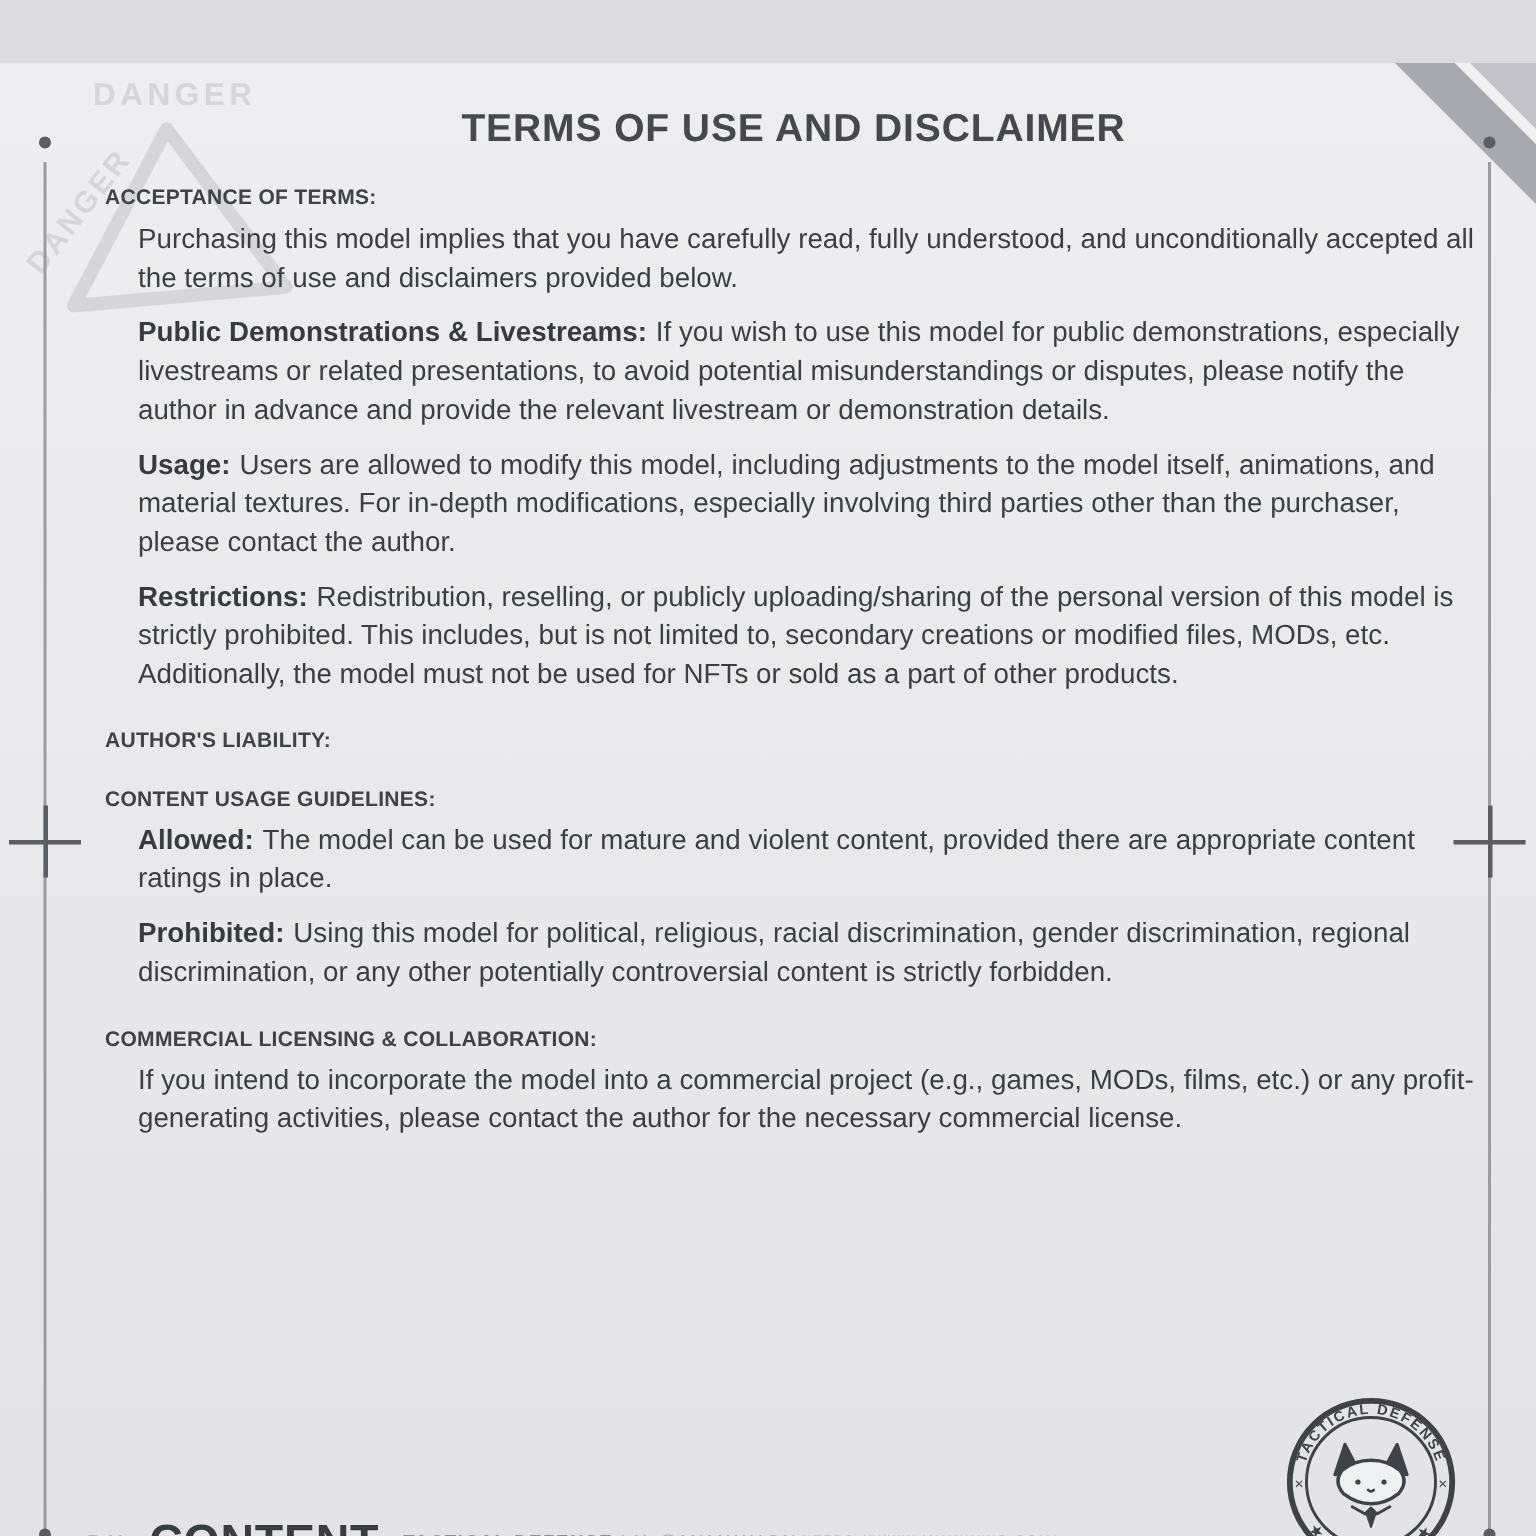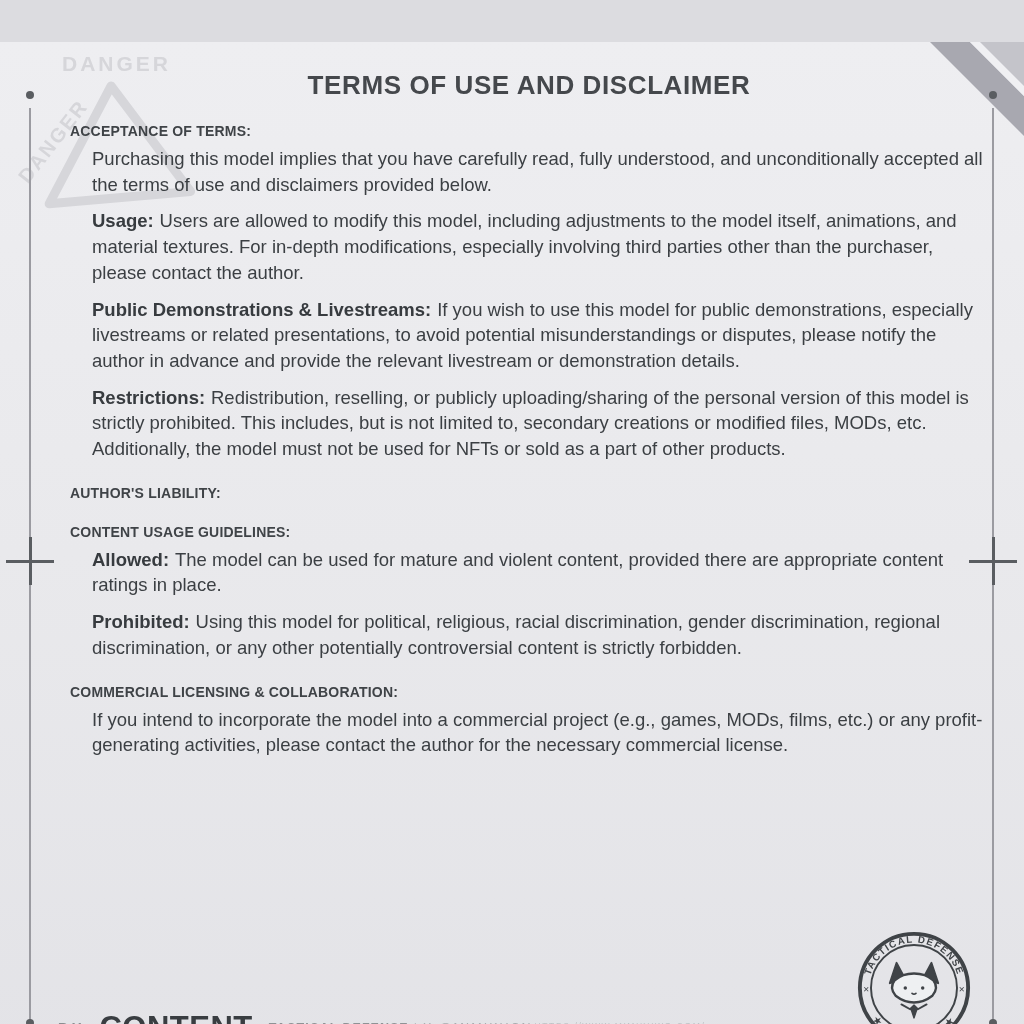--- a/index.html
+++ b/index.html
@@ -79,22 +79,22 @@
 
   <main class="content">
     <h1>TERMS OF USE AND DISCLAIMER</h1>
 
     <section class="sec">
       <h2>ACCEPTANCE OF TERMS:</h2>
       <p class="para"><span class="plabel"></span><span>Purchasing this model implies that you have carefully read, fully understood, and unconditionally accepted all the terms of use and disclaimers provided below.</span></p>
     </section>
 
     <section class="sec">
+      <p class="para"><span class="plabel">Public Demonstrations &amp; Livestreams:</span><span>If you wish to use this model for public demonstrations, especially livestreams or related presentations, to avoid potential misunderstandings or disputes, please notify the author in advance and provide the relevant livestream or demonstration details.</span></p>
       <p class="para"><span class="plabel">Usage:</span><span>Users are allowed to modify this model, including adjustments to the model itself, animations, and material textures. For in-depth modifications, especially involving third parties other than the purchaser, please contact the author.</span></p>
-      <p class="para"><span class="plabel">Public Demonstrations &amp; Livestreams:</span><span>If you wish to use this model for public demonstrations, especially livestreams or related presentations, to avoid potential misunderstandings or disputes, please notify the author in advance and provide the relevant livestream or demonstration details.</span></p>
       <p class="para"><span class="plabel">Restrictions:</span><span>Redistribution, reselling, or publicly uploading/sharing of the personal version of this model is strictly prohibited. This includes, but is not limited to, secondary creations or modified files, MODs, etc. Additionally, the model must not be used for NFTs or sold as a part of other products.</span></p>
     </section>
 
     <section class="sec">
       <h2>AUTHOR'S LIABILITY:</h2>
     </section>
 
     <section class="sec">
       <h2>CONTENT USAGE GUIDELINES:</h2>
       <p class="para"><span class="plabel">Allowed:</span><span>The model can be used for mature and violent content, provided there are appropriate content ratings in place.</span></p>

